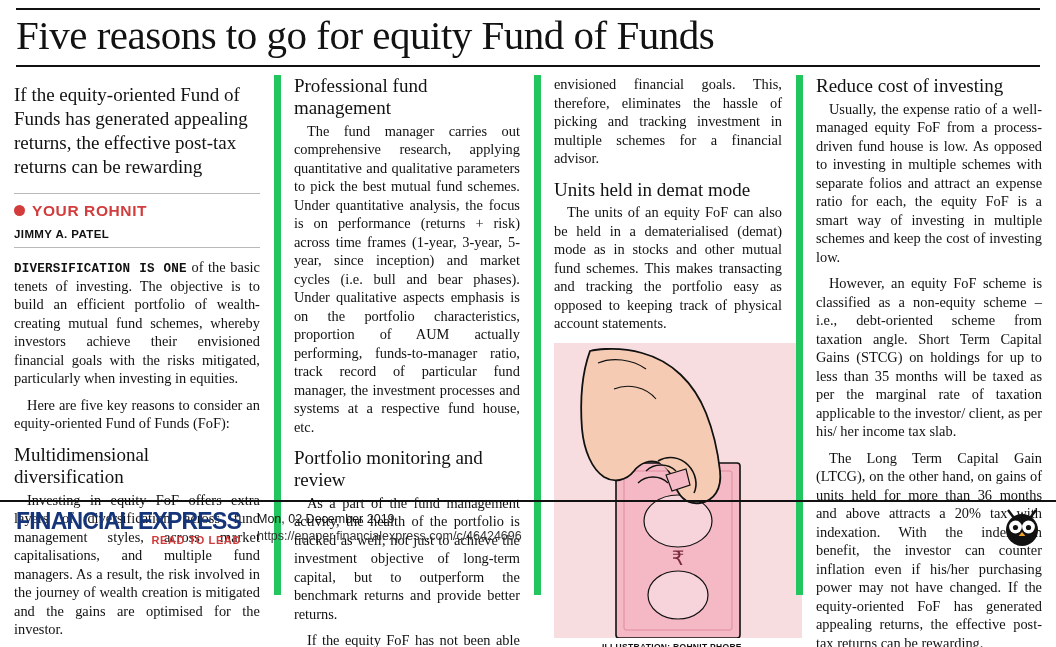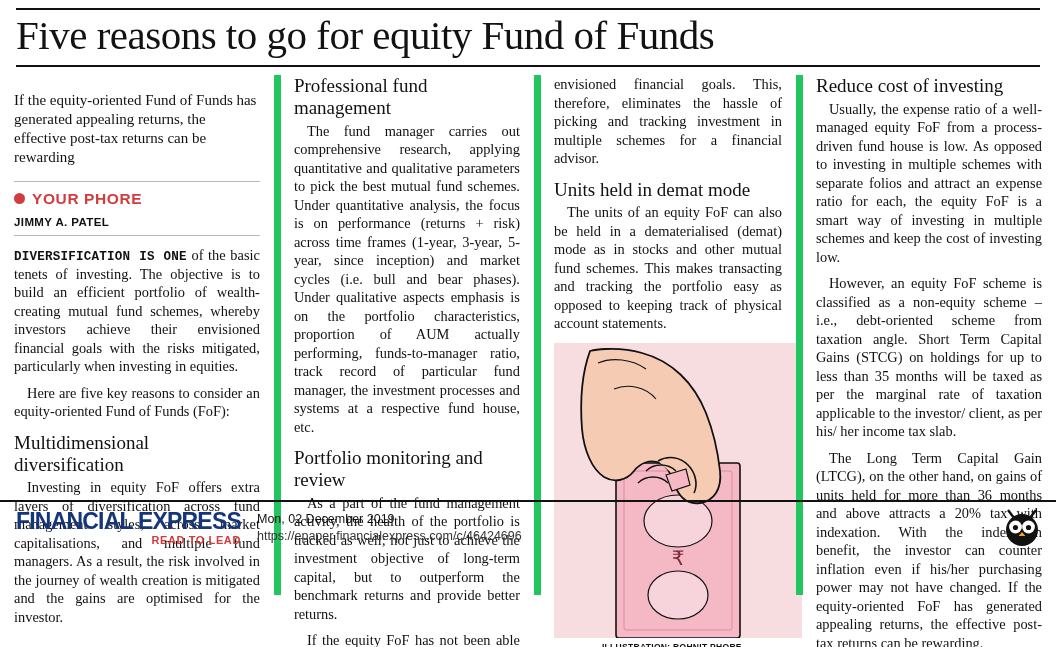--- a/index.html
+++ b/index.html
@@ -28,24 +28,24 @@
     display:flex;
     gap:14px;
     margin-top:8px;
     height:520px;
   }
   .col { width:248px; position:relative; }
   .col-sep { border-left:7px solid #22c55e; padding-left:13px; }
 
   
   .standfirst {
-    font-size:15px;
+    font-size:19px;
     line-height:1.26;
     color:#111;
-    margin:16px 0 14px 0;
+    margin:8px 0 14px 0;
   }
   .kicker-rule { border-top:1px solid #b9b9b9; margin:6px 0 8px 0; }
   .kicker {
     display:flex; align-items:center; gap:7px;
     color:#d23c3c;
     font-family:"Liberation Sans", sans-serif;
     font-weight:bold;
     font-size:15.5px;
     letter-spacing:0.6px;
     margin-bottom:8px;
@@ -166,21 +166,21 @@
 
   <div class="rule-top"></div>
 
   <div class="cols">
 
     <div class="col">
       <div class="standfirst">If the equity-oriented Fund of Funds has generated appealing returns, the effective post-tax returns can be rewarding</div>
       <div class="kicker-rule"></div>
       <div class="kicker">
         <span class="dot"></span>
-        <span>YOUR PHORE</span>
+        <span>YOUR ROHNIT</span>
       </div>
       <div class="byline">JIMMY A. PATEL</div>
       <div class="byline-rule"></div>
 
       <p class="body first dropcap-lead">
         <span class="lead">DIVERSIFICATION IS ONE</span><span> of the basic tenets of investing. The objective is to build an efficient portfolio of wealth-creating mutual fund schemes, whereby investors achieve their envisioned financial goals with the risks mitigated, particularly when investing in equities.</span>
       </p>
       <p class="body">Here are five key reasons to consider an equity-oriented Fund of Funds (FoF):</p>
       <h2 class="subhead">Multidimensional diversification</h2>
       <p class="body">Investing in equity FoF offers extra layers of diversification across fund management styles, across market capitalisations, and multiple fund managers. As a result, the risk involved in the journey of wealth creation is mitigated and the gains are optimised for the investor.</p>

